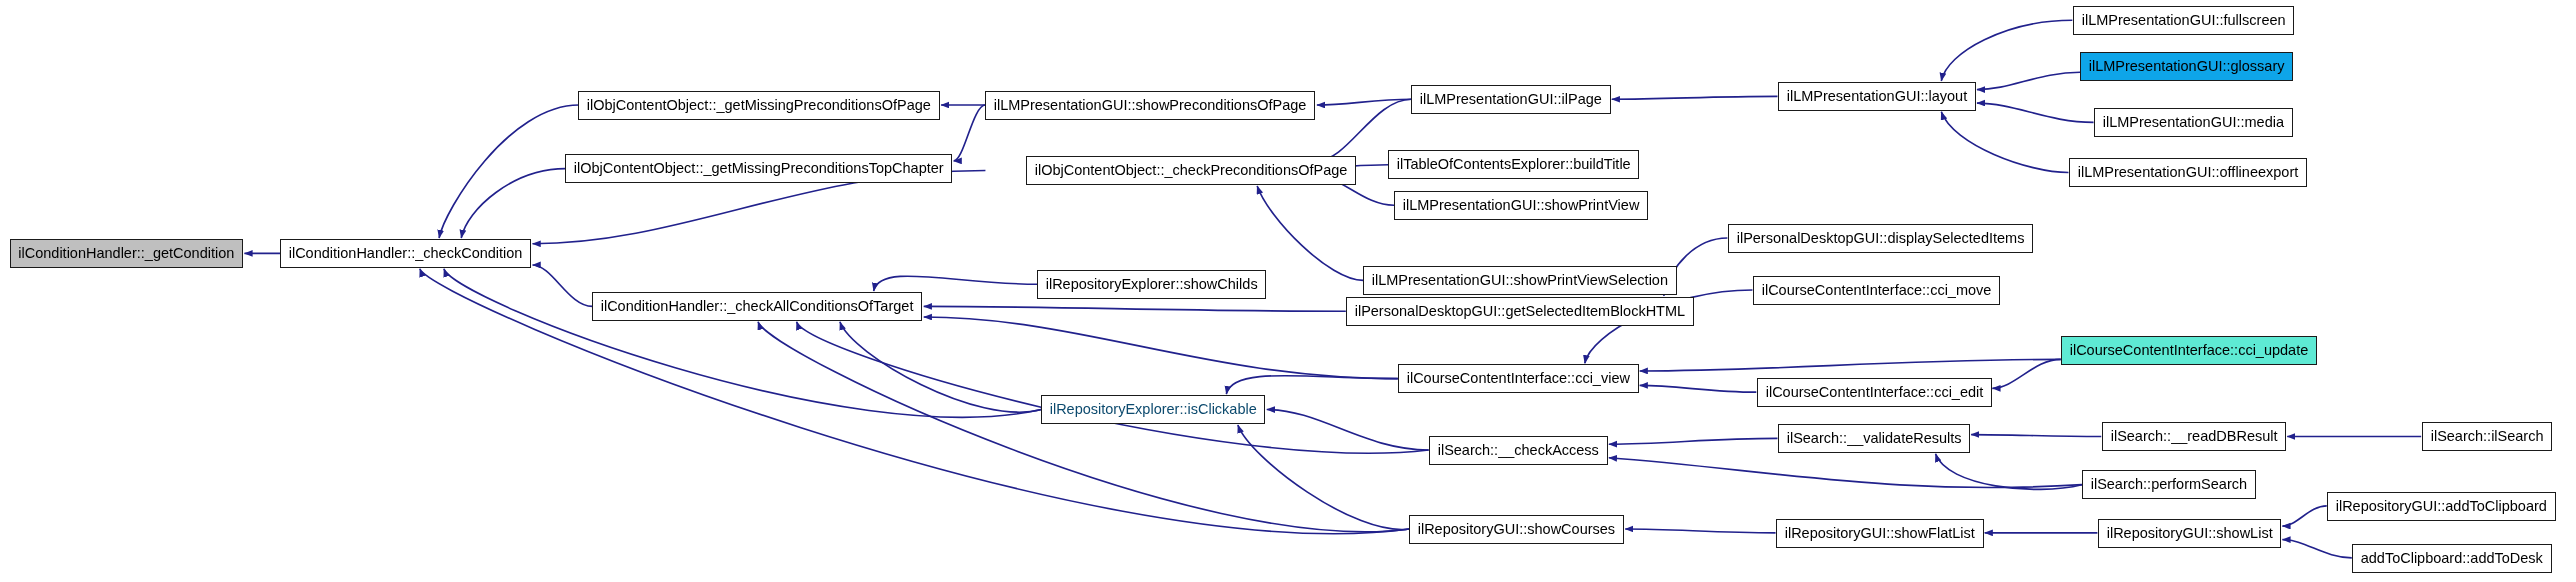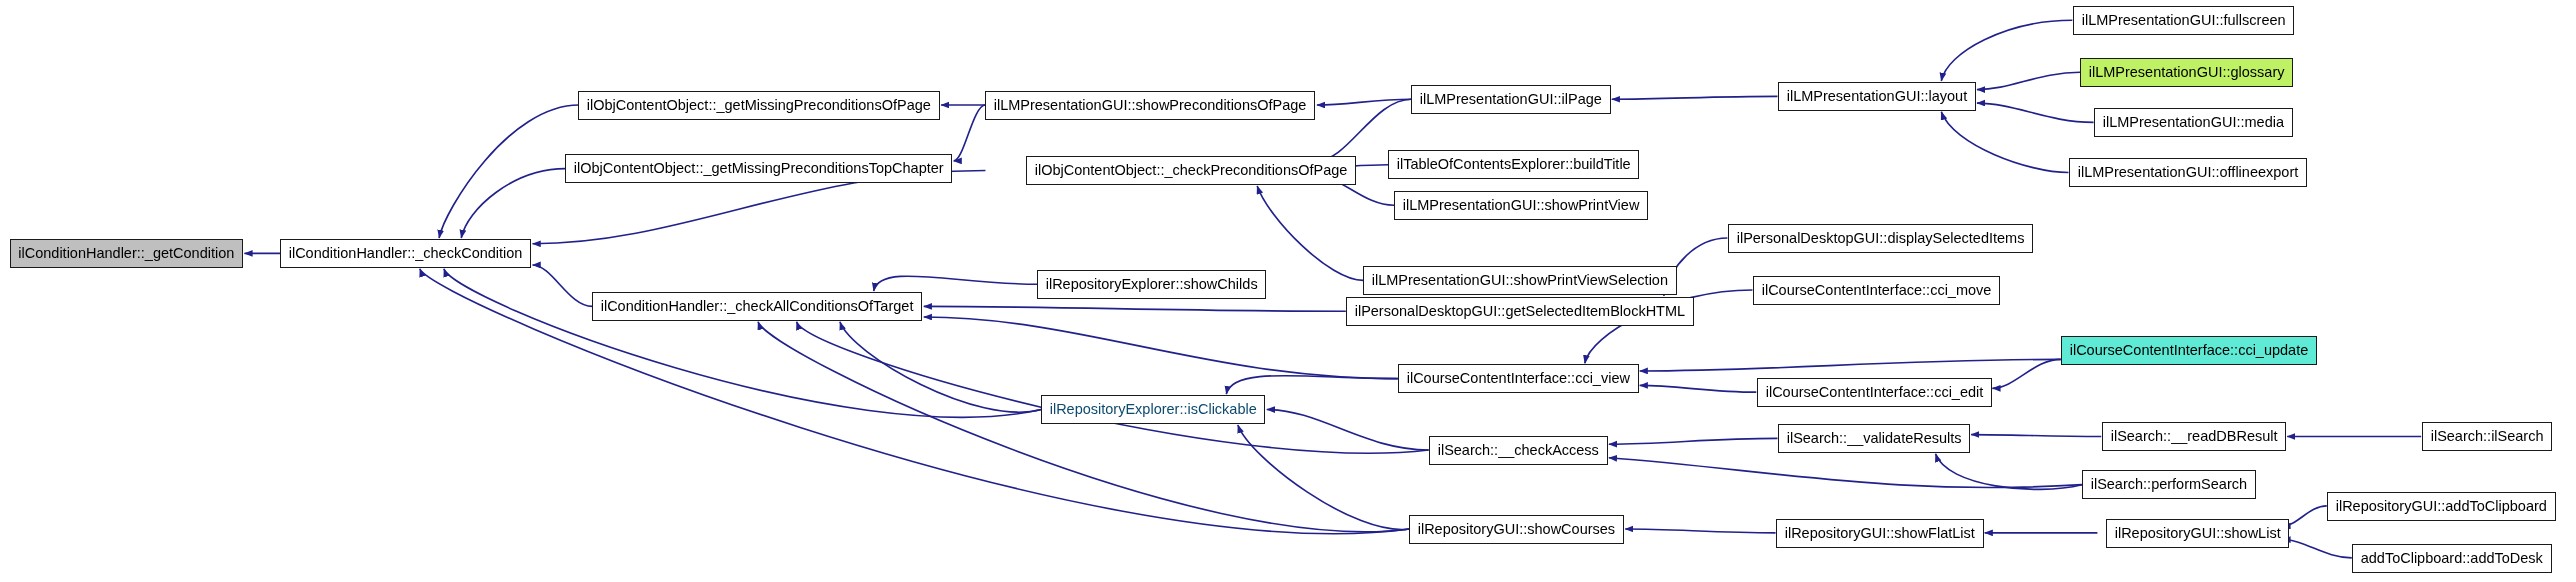--- a/index.html
+++ b/index.html
@@ -109,23 +109,23 @@
       <div class="node" style="left: 1409px; top: 515px; border-color: rgb(26, 26, 26); background: rgb(255, 255, 255); color: rgb(0, 0, 0);">ilRepositoryGUI::showCourses</div>
       <div class="node" style="left: 1728px; top: 224px; border-color: rgb(26, 26, 26); background: rgb(255, 255, 255); color: rgb(0, 0, 0);">ilPersonalDesktopGUI::displaySelectedItems</div>
       <div class="node" style="left: 1753px; top: 276px; border-color: rgb(26, 26, 26); background: rgb(255, 255, 255); color: rgb(0, 0, 0);">ilCourseContentInterface::cci_move</div>
       <div class="node" style="left: 1757px; top: 378px; border-color: rgb(26, 26, 26); background: rgb(255, 255, 255); color: rgb(0, 0, 0);">ilCourseContentInterface::cci_edit</div>
       <div class="node" style="left: 1778px; top: 424px; border-color: rgb(26, 26, 26); background: rgb(255, 255, 255); color: rgb(0, 0, 0);">ilSearch::__validateResults</div>
       <div class="node" style="left: 1776px; top: 519px; border-color: rgb(26, 26, 26); background: rgb(255, 255, 255); color: rgb(0, 0, 0);">ilRepositoryGUI::showFlatList</div>
       <div class="node" style="left: 1778px; top: 82px; border-color: rgb(26, 26, 26); background: rgb(255, 255, 255); color: rgb(0, 0, 0);">ilLMPresentationGUI::layout</div>
       <div class="node" style="left: 2061px; top: 336px; border-color: rgb(26, 26, 26); background: #5eead4; color: rgb(0, 0, 0);">ilCourseContentInterface::cci_update</div>
       <div class="node" style="left: 2102px; top: 422px; border-color: rgb(26, 26, 26); background: rgb(255, 255, 255); color: rgb(0, 0, 0);">ilSearch::__readDBResult</div>
       <div class="node" style="left: 2082px; top: 470px; border-color: rgb(26, 26, 26); background: rgb(255, 255, 255); color: rgb(0, 0, 0);">ilSearch::performSearch</div>
-      <div class="node" style="left: 2098px; top: 519px; border-color: rgb(26, 26, 26); background: rgb(255, 255, 255); color: rgb(0, 0, 0); margin-left: 8px;">ilRepositoryGUI::showList</div>
+      <div class="node" style="left: 2098px; top: 519px; border-color: rgb(26, 26, 26); background: rgb(255, 255, 255); color: rgb(0, 0, 0);">ilRepositoryGUI::showList</div>
       <div class="node" style="left: 2073px; top: 5.8px; border-color: rgb(26, 26, 26); background: rgb(255, 255, 255); color: rgb(0, 0, 0);">ilLMPresentationGUI::fullscreen</div>
-      <div class="node" style="left: 2080px; top: 58px; border-color: rgb(26, 26, 26); background: #bef264; color: rgb(0, 0, 0);">ilLMPresentationGUI::glossary</div>
+      <div class="node" style="left: 2080px; top: 52px; border-color: rgb(26, 26, 26); background: #0ea5e9; color: rgb(0, 0, 0);">ilLMPresentationGUI::glossary</div>
       <div class="node" style="left: 2094px; top: 108px; border-color: rgb(26, 26, 26); background: rgb(255, 255, 255); color: rgb(0, 0, 0);">ilLMPresentationGUI::media</div>
       <div class="node" style="left: 2069px; top: 158px; border-color: rgb(26, 26, 26); background: rgb(255, 255, 255); color: rgb(0, 0, 0);">ilLMPresentationGUI::offlineexport</div>
       <div class="node" style="left: 2422px; top: 422px; border-color: rgb(26, 26, 26); background: rgb(255, 255, 255); color: rgb(0, 0, 0);">ilSearch::ilSearch</div>
       <div class="node" style="left: 2327px; top: 492px; border-color: rgb(26, 26, 26); background: rgb(255, 255, 255); color: rgb(0, 0, 0);">ilRepositoryGUI::addToClipboard</div>
       <div class="node" style="left: 2352px; top: 544px; border-color: rgb(26, 26, 26); background: rgb(255, 255, 255); color: rgb(0, 0, 0);">addToClipboard::addToDesk</div>
     </div>
 </div>
 
 
 </body></html>

